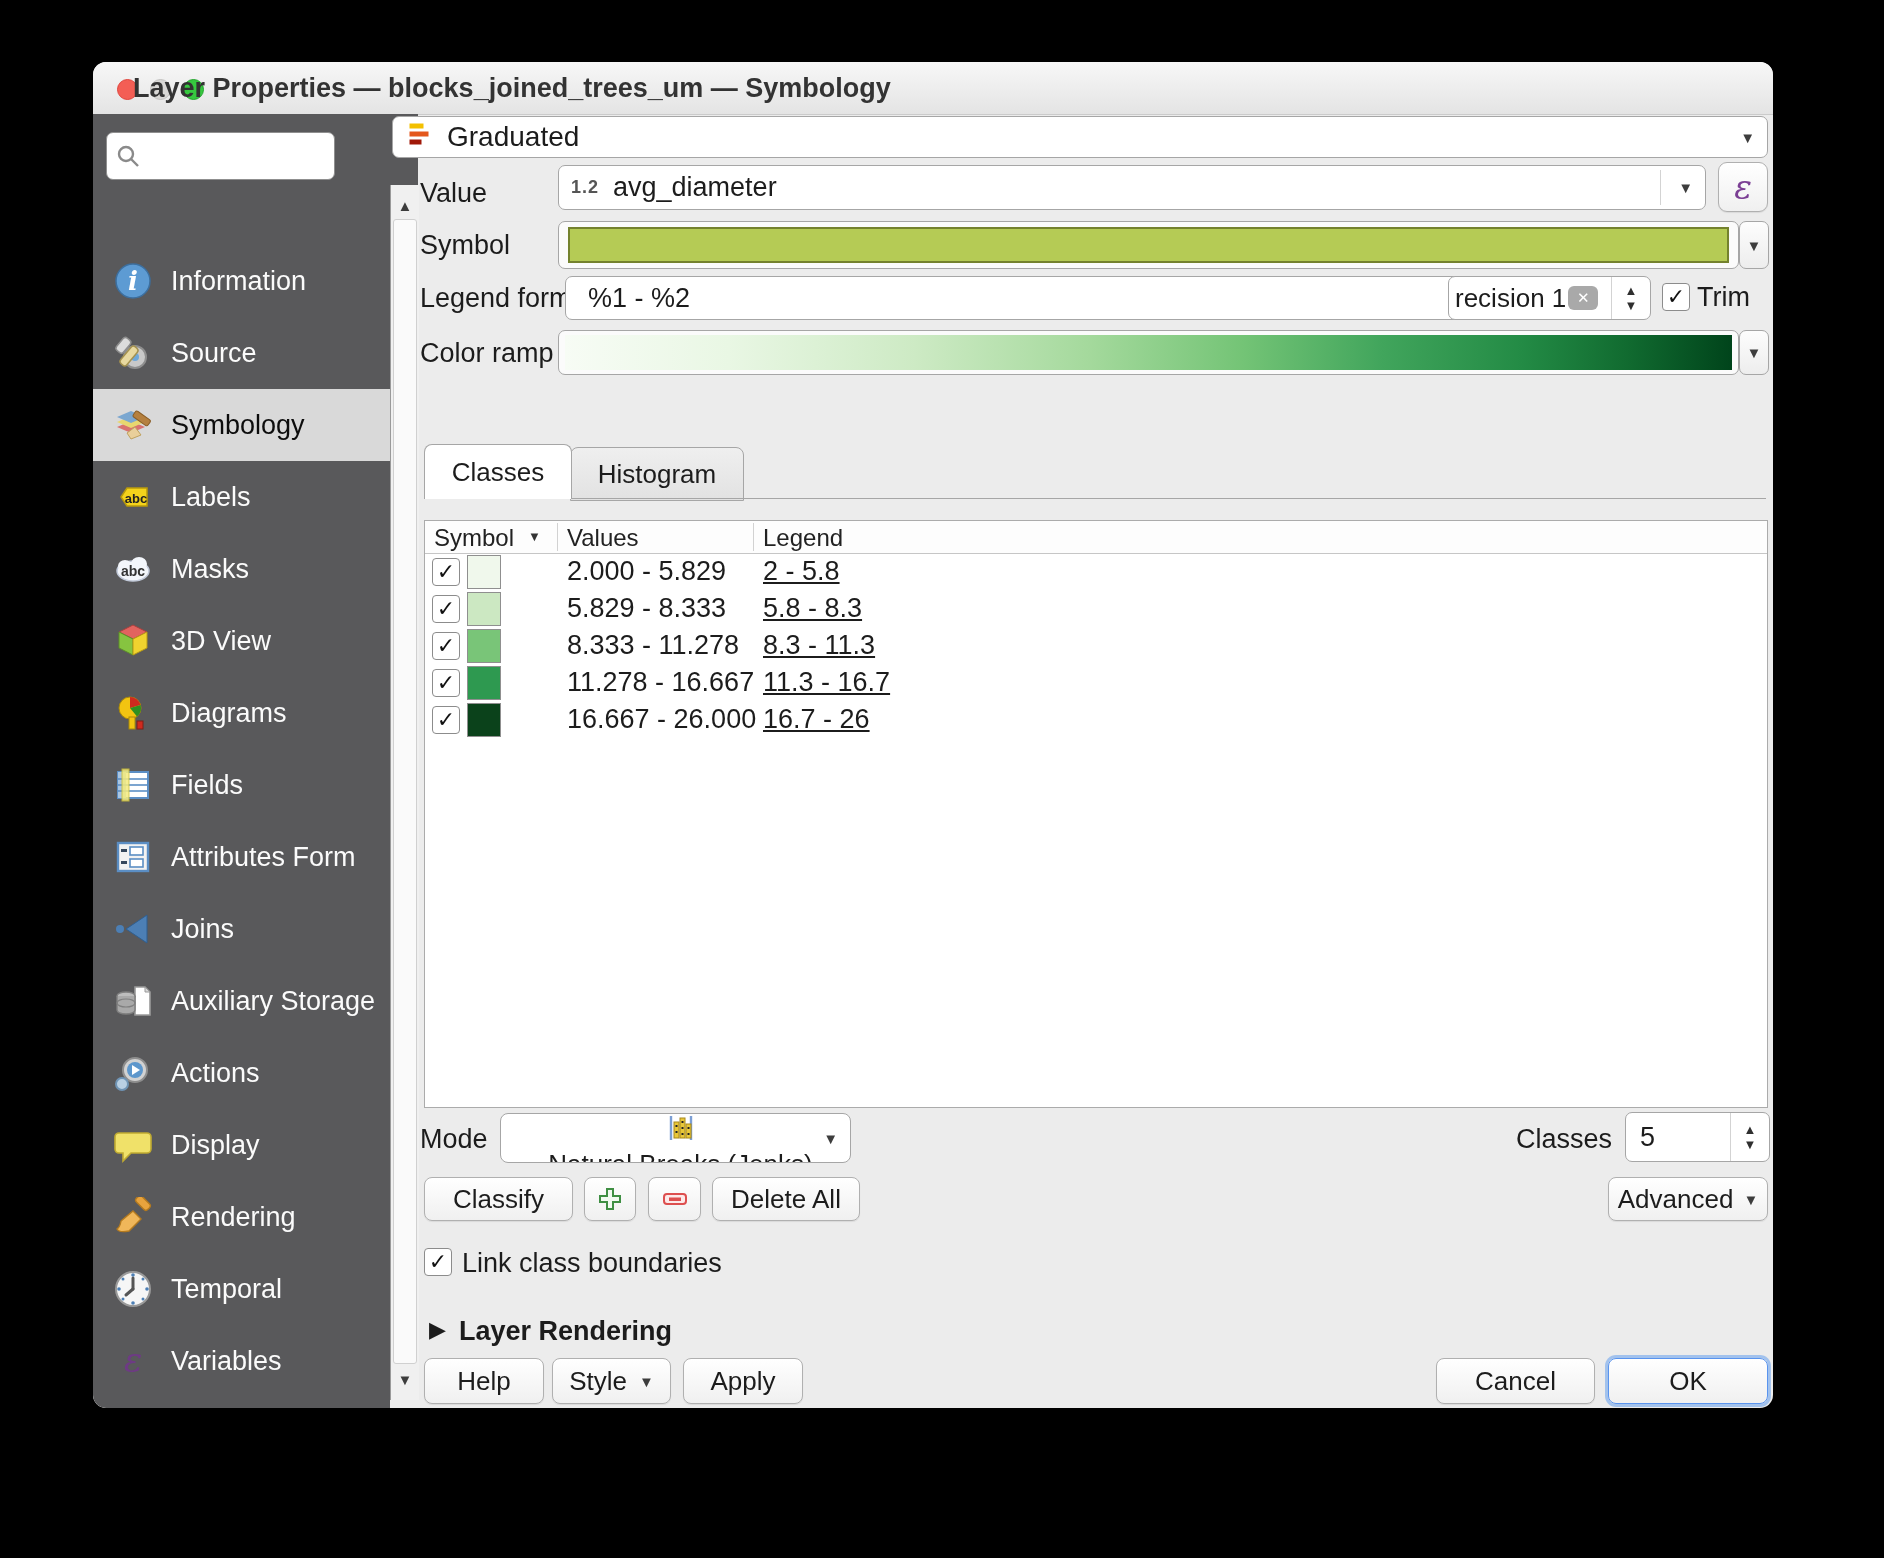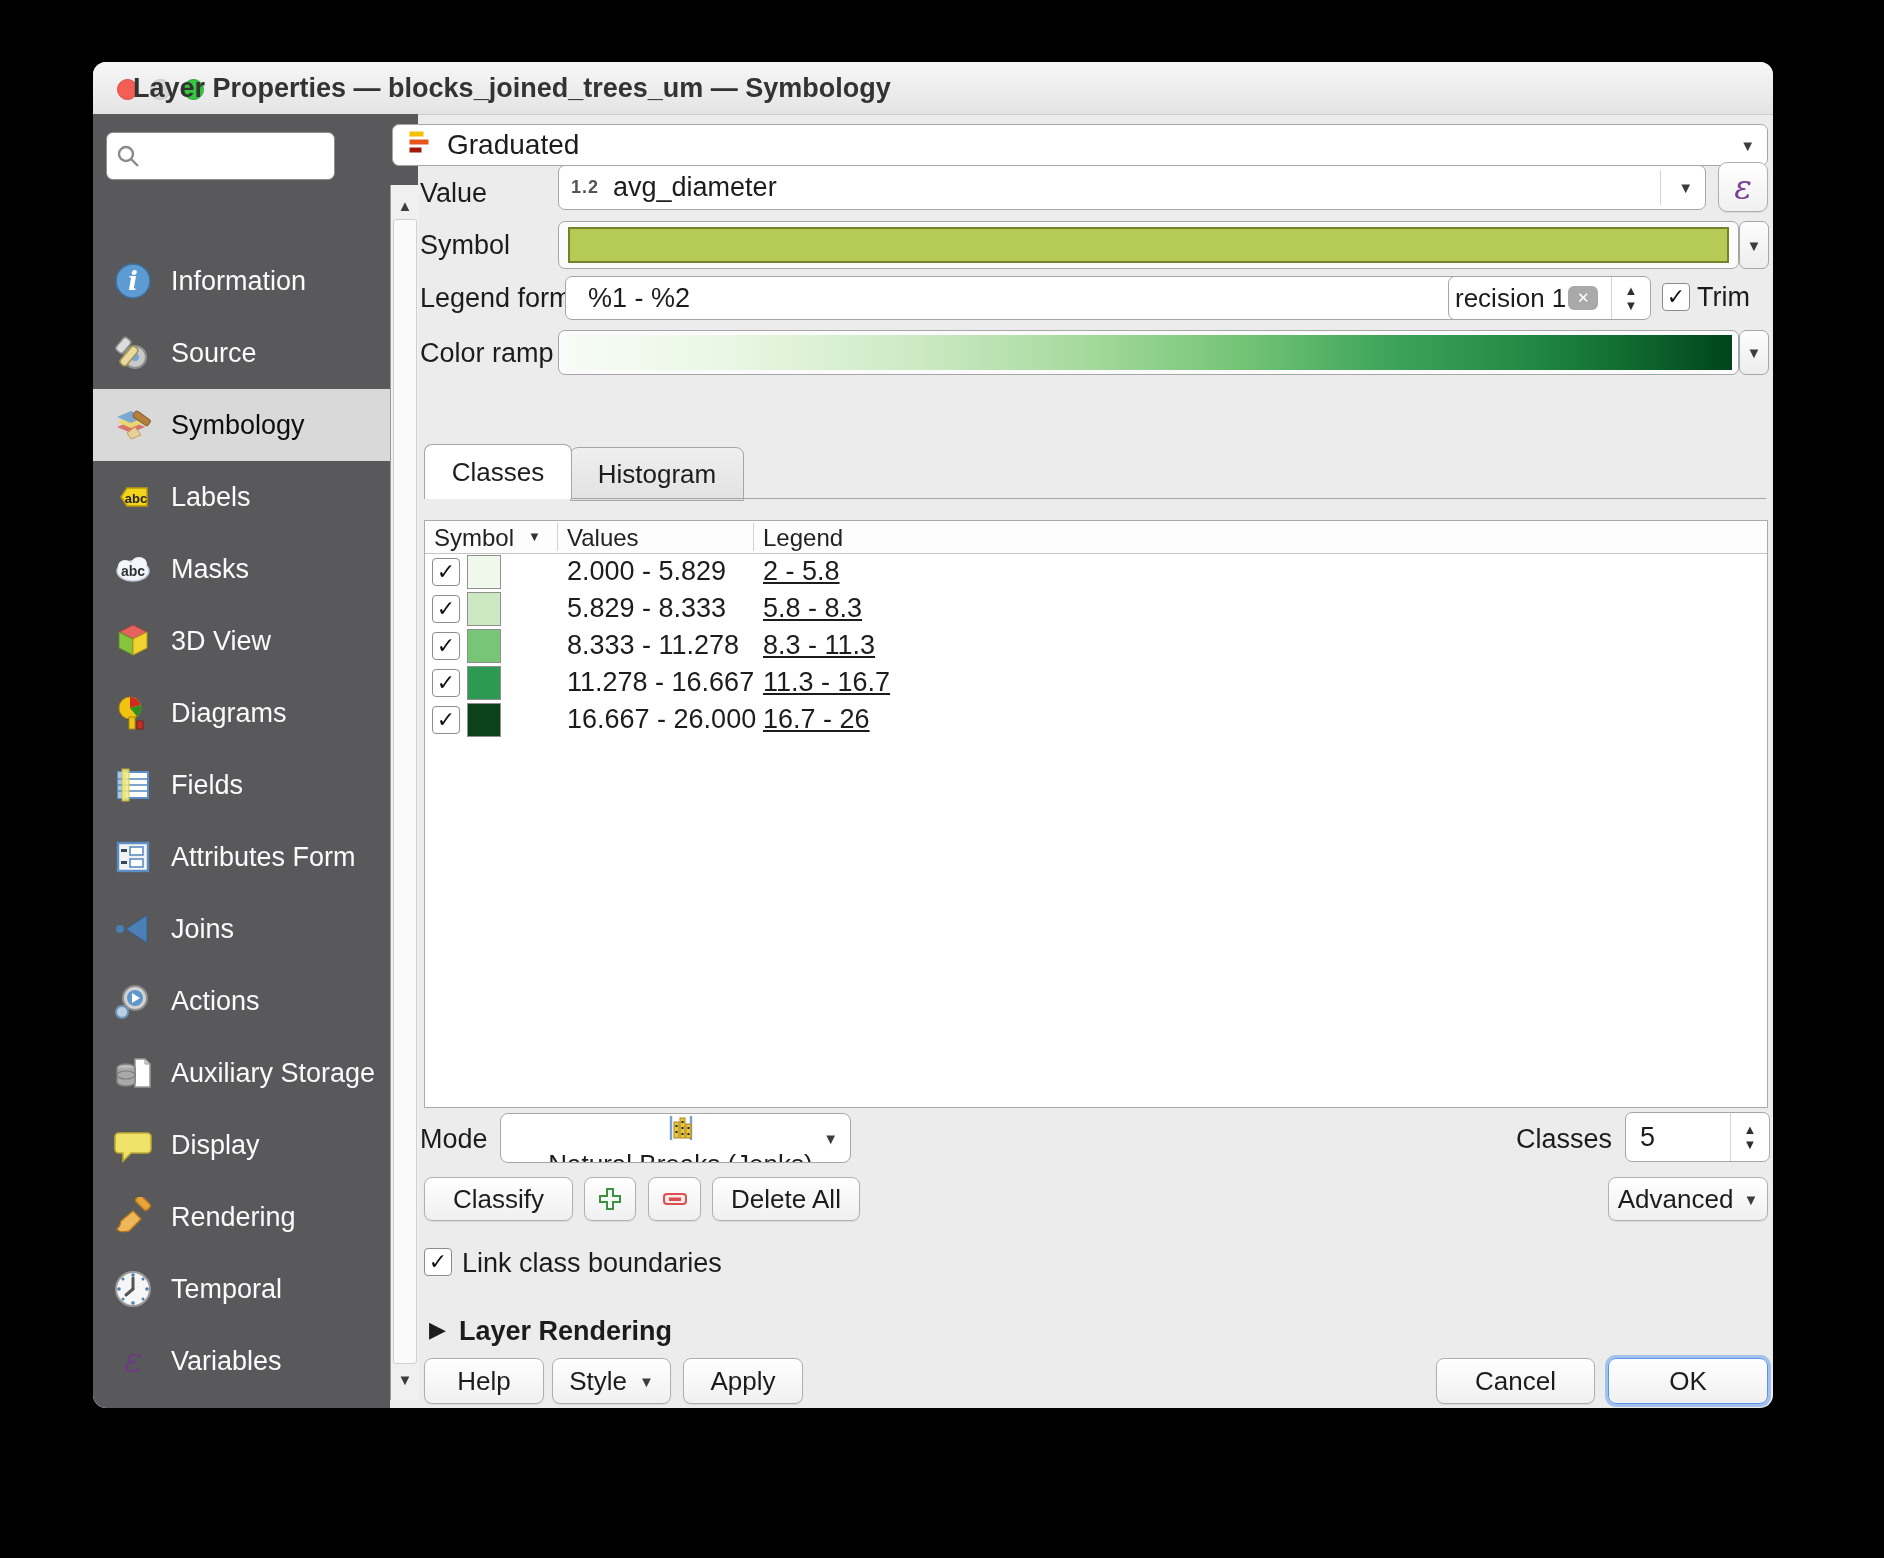--- a/index.html
+++ b/index.html
@@ -48,21 +48,21 @@
   .arrow{font-size:15px;color:#3d3d3d;}
   .combo-arrow{position:absolute;right:12px;top:0;bottom:0;display:flex;align-items:center;}
   .divider{position:absolute;top:4px;bottom:4px;width:1px;background:#d3d3d3;}
   .checkbox{position:absolute;width:26px;height:26px;background:#fff;border:1.5px solid #8c8c8c;
             border-radius:4px;display:flex;align-items:center;justify-content:center;
             font-size:22px;font-weight:700;color:#111;}
   .mini-drop{position:absolute;width:28px;background:linear-gradient(#fdfdfd,#ededed);
              border:1px solid #a6a6a6;border-radius:7px;display:flex;align-items:center;justify-content:center;}
 
   
-  .renderer-combo{left:299px;top:54px;width:1374px;height:40px;margin-top:8px;}
+  .renderer-combo{left:299px;top:54px;width:1374px;height:40px;}
   .renderer-combo .icon{margin:0 14px 0 12px;}
   .renderer-combo span.text{font-size:28px;}
 
   
   .value-field{left:465px;top:103px;width:1146px;height:43px;}
   .type12{font-size:18px;font-weight:700;color:#555;margin:0 14px 0 12px;letter-spacing:1px;}
   .eps-btn{left:1625px;top:100px;width:48px;height:48px;border-radius:9px;
            font-family:"DejaVu Serif","Liberation Serif",serif;font-style:italic;
            font-size:33px;color:#7b3f94;}
   .symbol-frame{position:absolute;left:465px;top:159px;width:1179px;height:46px;background:#fbfbfb;
@@ -255,40 +255,40 @@
                 <circle cx="7" cy="20" r="4" fill="#4c7fb5"></circle>
                 <path d="M34 6 L34 34 L13 20 z" fill="#4c7fb5" stroke="#2f5f8f" stroke-width="1"></path>
               </svg>
           </span>
           <span>Joins</span>
         </div>
 
         <div class="side-item">
           <span class="side-icon">
             <svg width="40" height="40" viewBox="0 0 40 40">
-                <circle cx="22" cy="17" r="12" fill="#d2d2d2" stroke="#8e8e8e" stroke-width="2"></circle>
-                <circle cx="22" cy="17" r="8" fill="#5e97cc"></circle>
-                <path d="M19 12 l8 5 -8 5 z" fill="#fff"></path>
-                <circle cx="9" cy="31" r="6" fill="#b9d0e4" stroke="#6f94b5" stroke-width="2"></circle>
-              </svg>
-          </span>
-          <span>Actions</span>
-        </div>
-
-        <div class="side-item">
-          <span class="side-icon">
-            <svg width="40" height="40" viewBox="0 0 40 40">
                 <path d="M22 6 h10 l5 5 v23 h-15 z" fill="#fff" stroke="#9a9a9a" stroke-width="1.6"></path>
                 <path d="M32 6 l5 5 h-5 z" fill="#d8d8d8" stroke="#9a9a9a" stroke-width="1"></path>
                 <ellipse cx="13" cy="15" rx="9" ry="4" fill="#bdbdbd" stroke="#7f7f7f" stroke-width="1.4"></ellipse>
                 <path d="M4 15 v14 a9 4 0 0 0 18 0 v-14" fill="#a9a9a9" stroke="#7f7f7f" stroke-width="1.4"></path>
                 <ellipse cx="13" cy="22" rx="9" ry="4" fill="none" stroke="#7f7f7f" stroke-width="1.2"></ellipse>
               </svg>
           </span>
           <span>Auxiliary Storage</span>
+        </div>
+
+        <div class="side-item">
+          <span class="side-icon">
+            <svg width="40" height="40" viewBox="0 0 40 40">
+                <circle cx="22" cy="17" r="12" fill="#d2d2d2" stroke="#8e8e8e" stroke-width="2"></circle>
+                <circle cx="22" cy="17" r="8" fill="#5e97cc"></circle>
+                <path d="M19 12 l8 5 -8 5 z" fill="#fff"></path>
+                <circle cx="9" cy="31" r="6" fill="#b9d0e4" stroke="#6f94b5" stroke-width="2"></circle>
+              </svg>
+          </span>
+          <span>Actions</span>
         </div>
 
         <div class="side-item">
           <span class="side-icon">
             <svg width="40" height="40" viewBox="0 0 40 40">
                 <path d="M6 8 h28 a4 4 0 0 1 4 4 v12 a4 4 0 0 1 -4 4 h-16 l-8 8 v-8 h-4 a4 4 0 0 1 -4 -4 v-12 a4 4 0 0 1 4 -4 z" fill="#f0e169" stroke="#c0ab31" stroke-width="1.6"></path>
               </svg>
           </span>
           <span>Display</span>
         </div>

